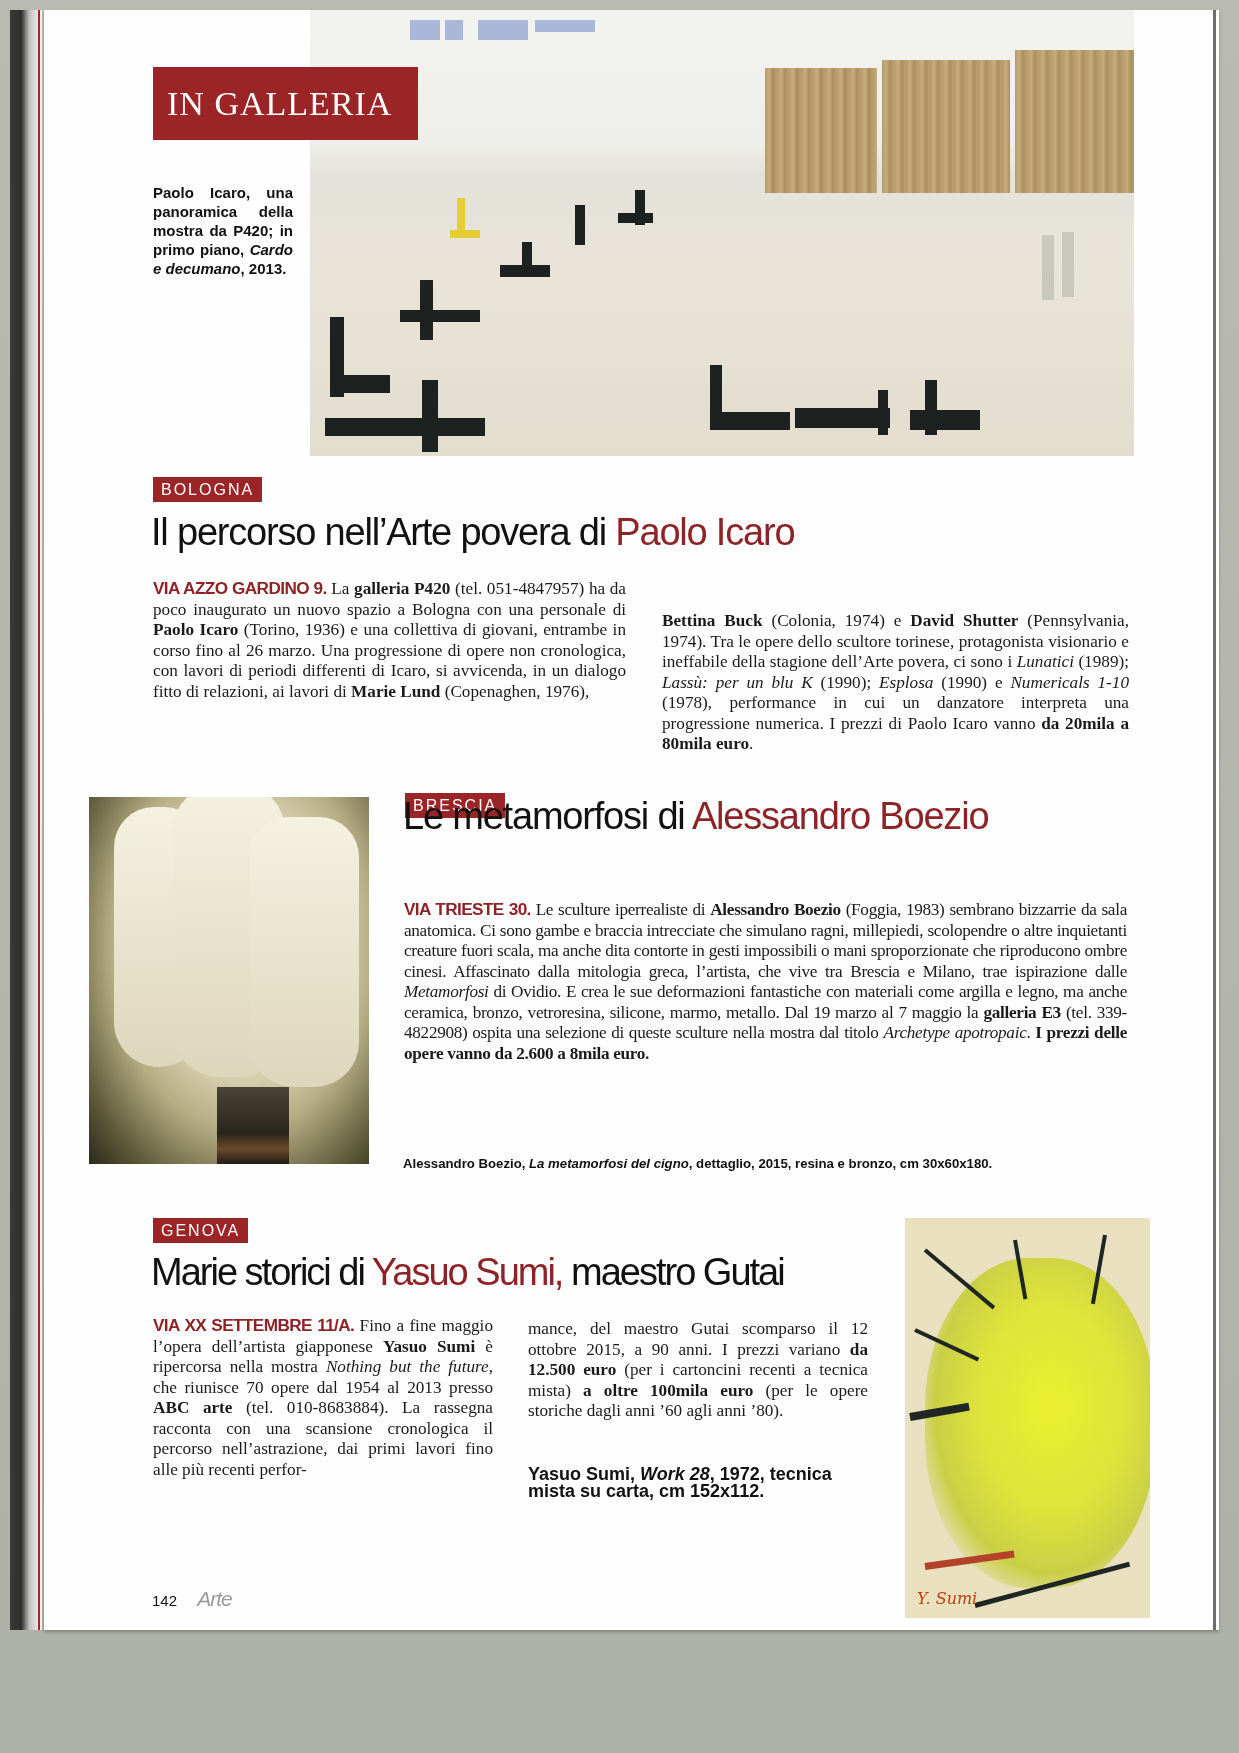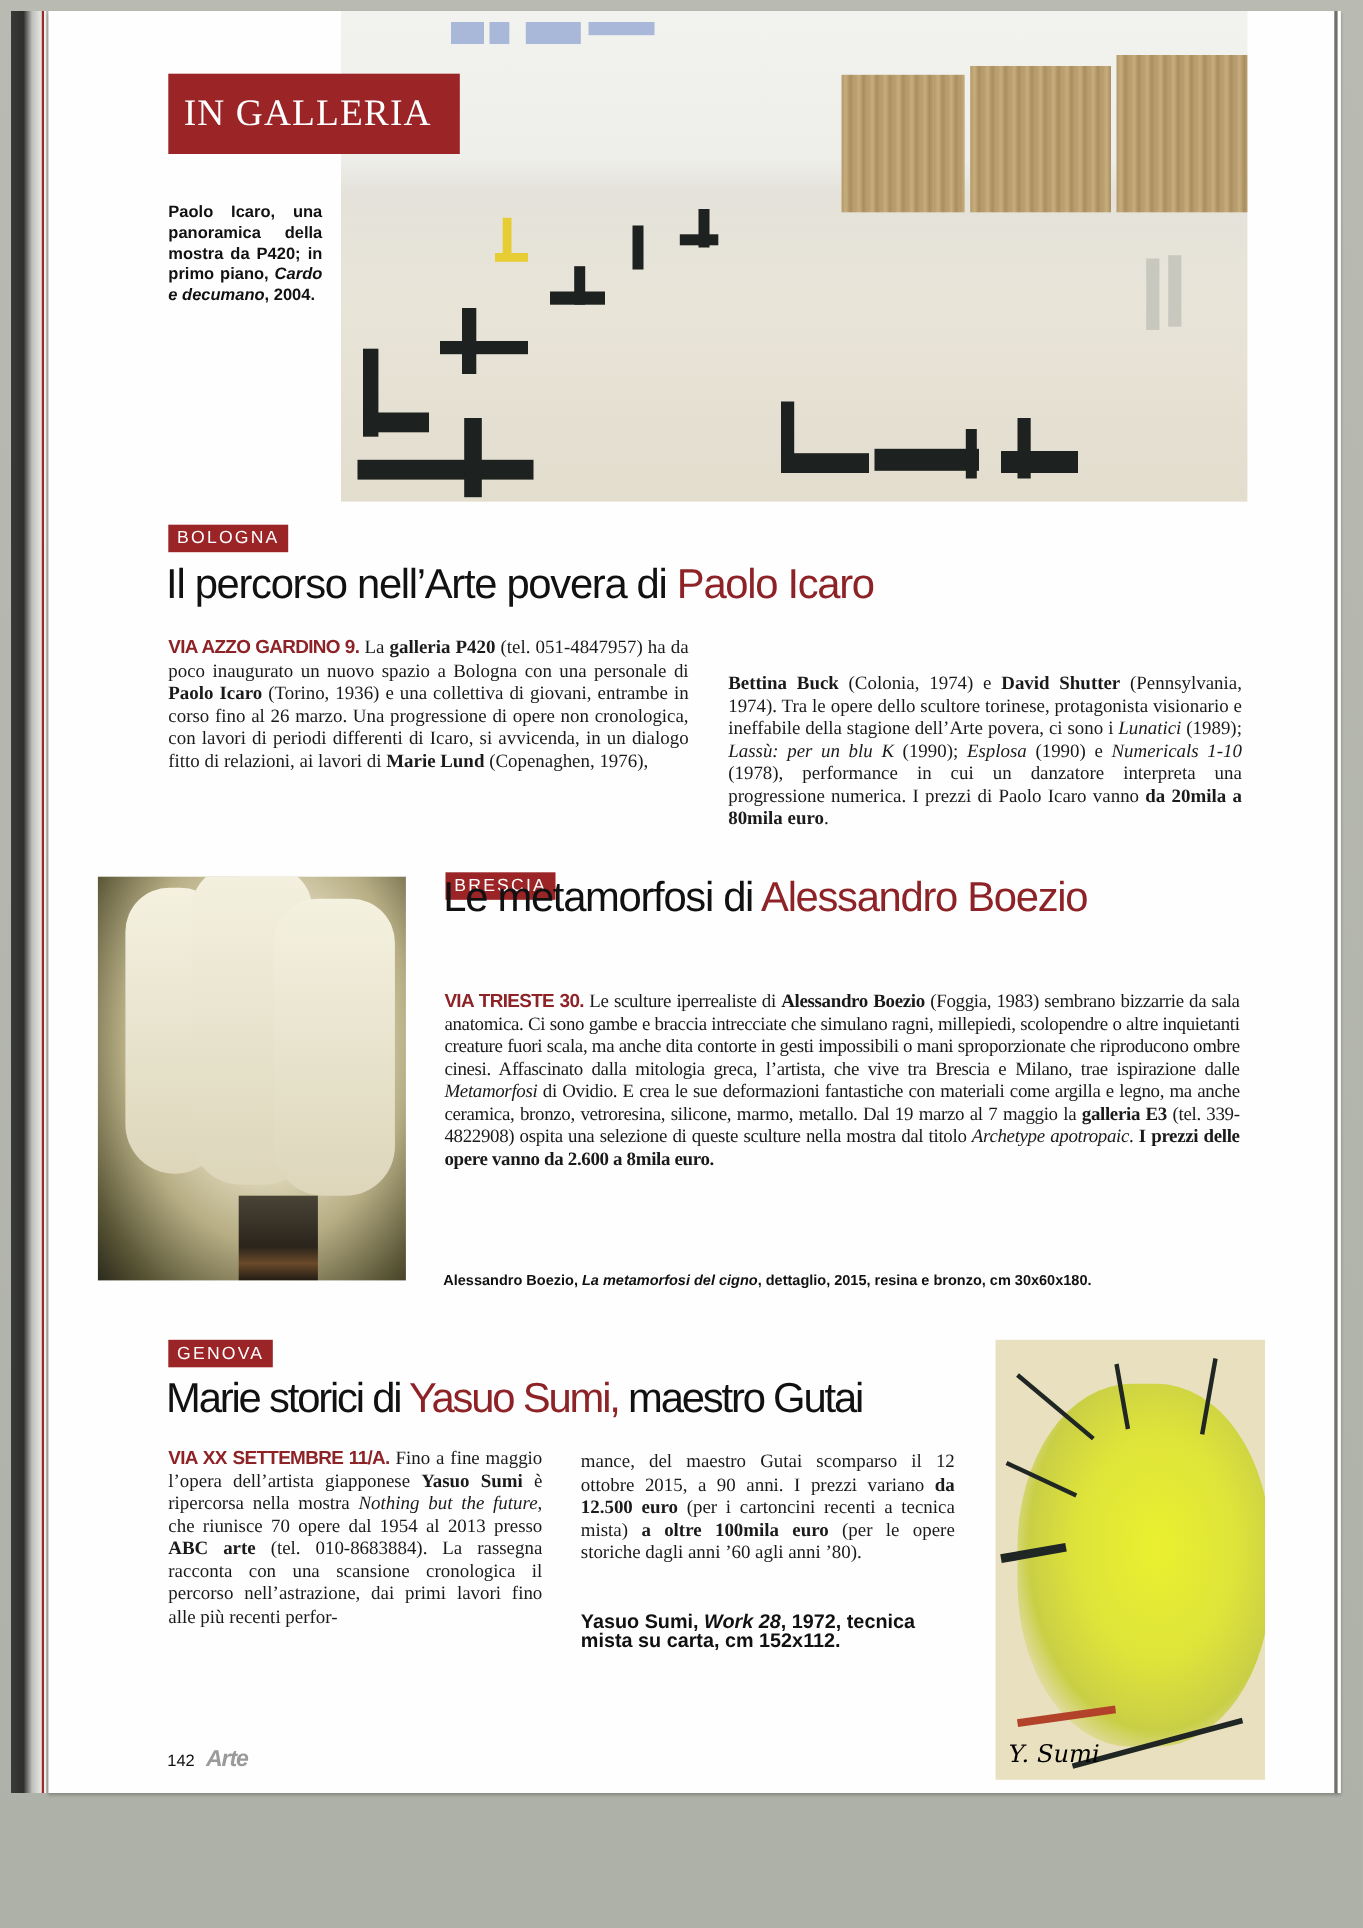--- a/index.html
+++ b/index.html
@@ -36,24 +36,24 @@
   
   .boezio-photo { position:absolute; left:89px; top:797px; width:280px; height:367px; background:radial-gradient(ellipse at 55% 40%,#f2eed8 0%,#e6dfc2 35%,#b6ad84 60%,#5a5636 85%,#2b2a1c 100%); overflow:hidden; }
   .boezio-photo .finger { position:absolute; background:linear-gradient(180deg,#f4f1e0,#ddd6bb); border-radius:40px 40px 45px 45px; }
   .boezio-photo .corridor { position:absolute; left:128px; top:290px; width:72px; height:77px; background:linear-gradient(180deg,#4a4437,#2a241b 60%,#6a4a2a 80%,#231c14); }
 
   
   .sumi-painting { position:absolute; left:905px; top:1218px; width:245px; height:400px; background:#e9e0c0; overflow:hidden; }
   .sumi-painting .glow { position:absolute; left:20px; top:40px; width:230px; height:330px; border-radius:45%; background:radial-gradient(ellipse at 55% 45%,#eaf02e 0%,#dfe43a 40%,#c9cf45 65%,rgba(200,200,80,0) 80%); }
   .sumi-painting .stroke { position:absolute; background:#1f2623; height:4px; transform-origin:left center; }
   .sumi-painting .red { background:#b2432a; }
-  .sumi-signature { position:absolute; left:12px; bottom:10px; font-family:"DejaVu Serif", serif; font-style:italic; font-size:22px; color:#000000;margin-top:42px; }
+  .sumi-signature { position:absolute; left:12px; bottom:10px; font-family:"DejaVu Serif", serif; font-style:italic; font-size:16px; color:#c2410c;margin-top:42px; }
 
   .folio { position:absolute; left:152px; top:1587px; font-family:"Liberation Sans", sans-serif; font-size:15px; color:#111; }
-  .folio .logo { font-family:"Liberation Sans", sans-serif; font-weight:bold; font-style:italic; font-size:21px; color:#9a9a9a; letter-spacing:-1px; margin-left:6px; }
+  .folio .logo { font-family:"Liberation Sans", sans-serif; font-weight:normal; font-style:italic; font-size:21px; color:#9a9a9a; letter-spacing:-1px; margin-left:16px; }
 </style>
 </head>
 <body>
 
 <div class="scan-bg"></div>
 <div class="spine"></div>
 <div class="page"></div>
 <div class="spine-line"></div>
 <div class="page-edge"></div>
 
@@ -84,21 +84,21 @@
   <div class="beam" style="left:400px;top:402px;width:80px;height:18px;"></div>
   <div class="beam" style="left:485px;top:398px;width:95px;height:20px;"></div>
   <div class="beam" style="left:568px;top:380px;width:10px;height:45px;"></div>
   <div class="beam" style="left:615px;top:370px;width:12px;height:55px;"></div>
   <div class="beam" style="left:600px;top:400px;width:70px;height:20px;"></div>
 </div>
 
 <div class="section-banner">IN GALLERIA</div>
 
 <div class="hero-caption">
-  <span>Paolo Icaro, una panoramica della mostra da P420; in primo piano, </span><i>Cardo e decumano</i><span>, 2004.</span>
+  <span>Paolo Icaro, una panoramica della mostra da P420; in primo piano, </span><i>Cardo e decumano</i><span>, 2013.</span>
 </div>
 
 <div class="tag" style="left:153px;top:477px;">BOLOGNA</div>
 <div class="title" style="left:151px;top:510px;">
   <span>Il percorso nell’Arte povera di </span><span class="red">Paolo Icaro</span>
 </div>
 <div class="body" style="left:153px;top:578px;width:473px;">
   <p><span class="lead">VIA AZZO GARDINO 9.</span><span> La </span><b>galleria P420</b><span> (tel. 051-4847957) ha da poco inaugurato un nuovo spazio a Bologna con una personale di </span><b>Paolo Icaro</b><span> (Torino, 1936) e una collettiva di giovani, entrambe in corso fino al 26 marzo. Una progressione di opere non cronologica, con lavori di periodi differenti di Icaro, si avvicenda, in un dialogo fitto di relazioni, ai lavori di </span><b>Marie Lund</b><span> (Copenaghen, 1976),</span></p>
 </div>
 <div class="body" style="left:662px;top:578px;width:467px;margin-top:33px;">

